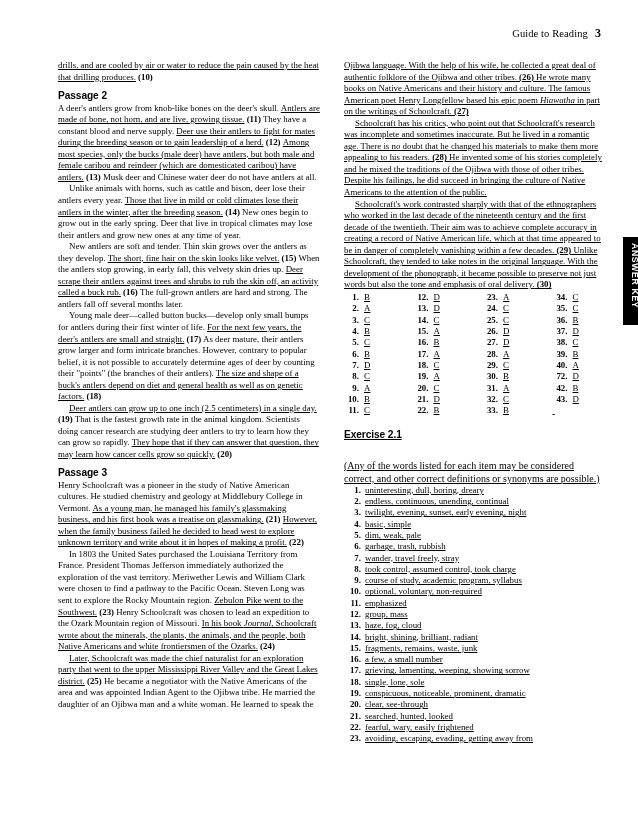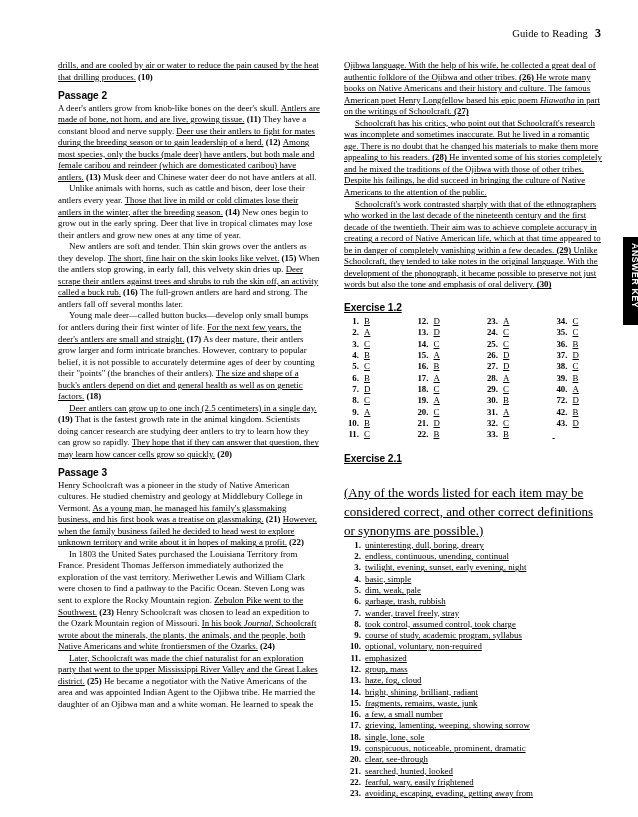--- a/index.html
+++ b/index.html
@@ -101,21 +101,21 @@
   }
   .ansgrid .anum{
     display:inline-block;
     width:15px;
     text-align:right;
     font-weight:bold;
   }
   .ansgrid .aval{margin-left:5px;}
 
   
-  .vocnote{font-size:13px;line-height:19px;margin:0 0 0 0;}
+  .vocnote{font-size:10px;line-height:13px;margin:0 0 0 0;}
   ol.voc{margin:0;padding:0;list-style:none;}
   ol.voc li{
     font-size:8.85px;
     line-height:11.3px;
     padding-left:21px;
     position:relative;
   }
   ol.voc li .vnum{
     position:absolute;left:0;top:0;
     width:17px;text-align:right;
@@ -162,21 +162,20 @@
   </div>
 
   <div class="col right">
 
     <p><span>Ojibwa language. </span><span class="u">With the help of his wife, he collected a great deal of authentic folklore of the Ojibwa and other tribes.</span><span class="b"> (26)</span><span> He wrote many books on Native Americans and their history and culture. </span><span class="u">The famous American poet Henry Longfellow based his epic poem </span><span class="u it">Hiawatha</span><span class="u"> in part on the writings of Schoolcraft.</span><span class="b"> (27)</span></p>
 
     <p class="ind"><span>Schoolcraft has his critics, who point out that Schoolcraft's research was incomplete and sometimes inaccurate. But he lived in a romantic age. </span><span class="u">There is no doubt that he changed his materials to make them more appealing to his readers.</span><span class="b"> (28)</span><span> He invented some of his stories completely and he mixed the traditions of the Ojibwa with those of other tribes. Despite his failings, he did succeed in bringing the culture of Native Americans to the attention of the public.</span></p>
 
     <p class="ind"><span>Schoolcraft's work contrasted sharply with that of the ethnographers who worked in the last decade of the nineteenth century and the first decade of the twentieth. </span><span class="u">Their aim was to achieve complete accuracy in creating a record of Native American life, which at that time appeared to be in danger of completely vanishing within a few decades.</span><span class="b"> (29)</span><span> Unlike Schoolcraft, they tended to take notes in the original language. </span><span class="u">With the development of the phonograph, it became possible to preserve not just words but also the tone and emphasis of oral delivery.</span><span class="b"> (30)</span></p>
 
-    <h3 class="exer">Exercise 1.2</h3>
 
     <div class="ansgrid" id="answer-grid">
         <div class="acell"><span class="anum">1.</span><span class="aval">B</span></div>
         <div class="acell"><span class="anum">12.</span><span class="aval">D</span></div>
         <div class="acell"><span class="anum">23.</span><span class="aval">A</span></div>
         <div class="acell"><span class="anum">34.</span><span class="aval">C</span></div>
         <div class="acell"><span class="anum">2.</span><span class="aval">A</span></div>
         <div class="acell"><span class="anum">13.</span><span class="aval">D</span></div>
         <div class="acell"><span class="anum">24.</span><span class="aval">C</span></div>
         <div class="acell"><span class="anum">35.</span><span class="aval">C</span></div>

